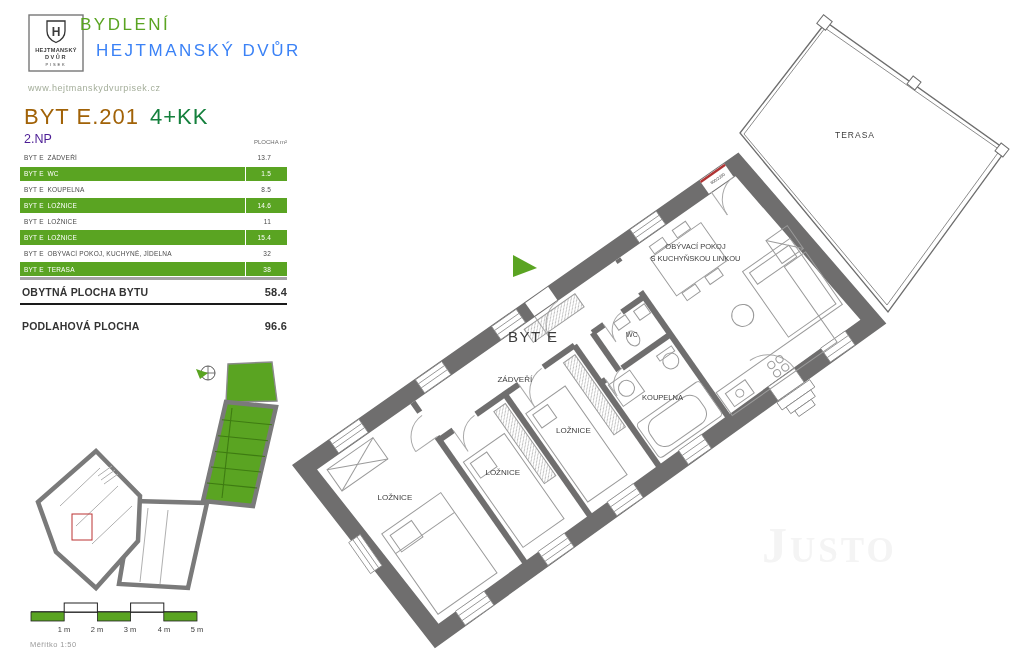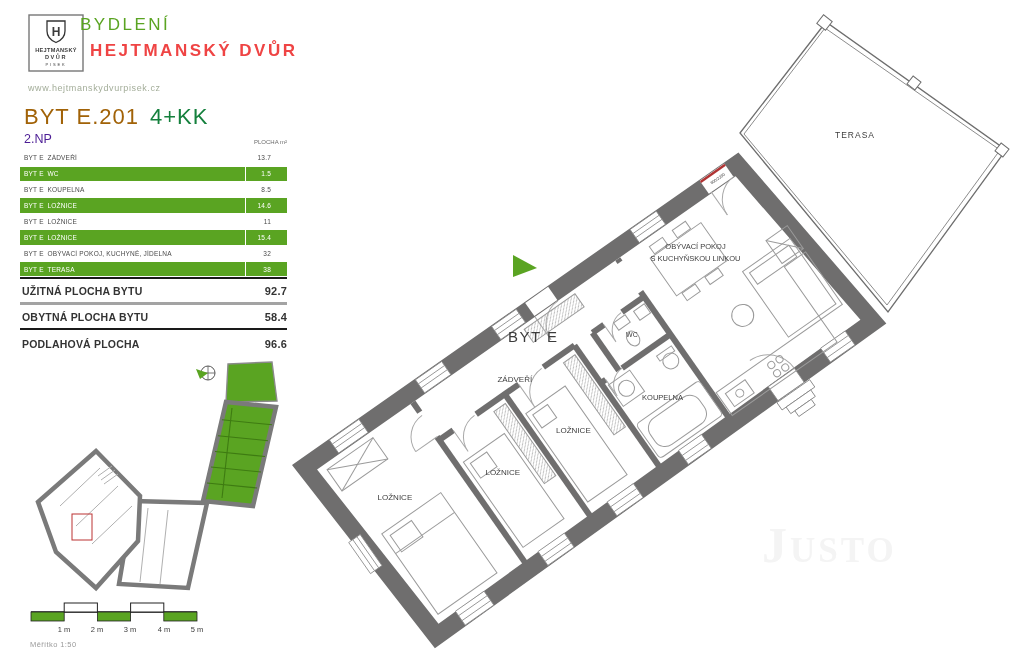--- a/index.html
+++ b/index.html
@@ -2,21 +2,21 @@
 <html><head>
 <meta charset="utf-8">
 <style>
   html,body{margin:0;padding:0}
   body{width:1024px;height:662px;background:#fff;position:relative;overflow:hidden;
        font-family:"Liberation Sans",sans-serif;color:#3c3c3c}
   .abs{position:absolute}
   
   .logo-box{left:28px;top:14px;width:56px;height:58px}
   .brand-1{left:80px;top:15px;font-size:17px;letter-spacing:2.5px;color:#5aa422;font-weight:normal}
-  .brand-2{left:90px;top:41px;font-size:17px;letter-spacing:2.5px;color:#ef4444;font-weight:bold}
+  .brand-2{left:96px;top:41px;font-size:17px;letter-spacing:2.5px;color:#3b82f6;font-weight:normal}
   .website{left:28px;top:83px;font-size:9px;letter-spacing:.6px;color:#a3ad99}
   
   .unit-code{left:24px;top:104px;font-size:22px;letter-spacing:1px;color:#a16207}
   .unit-disp{left:150px;top:104px;font-size:22px;letter-spacing:1px;color:#15803d}
   .unit-floor{left:24px;top:132px;font-size:12.5px;color:#4c1d95}
   .area-col{left:227px;top:139px;width:60px;font-size:6px;color:#6a6a6a;text-align:right}
   
   .table{left:20px;top:150px;width:267px}
   .row{display:flex;align-items:center;height:15.9px;font-size:6.5px;letter-spacing:.2px;color:#4a4a4a}
   .row .lbl{flex:1;padding-left:4px;white-space:nowrap;overflow:hidden}
@@ -24,21 +24,21 @@
             display:flex;align-items:center;justify-content:flex-end}
   .row.hl{background:#5aa422;color:#fff;height:14.4px;margin:.75px 0}
   .row.hl .val{border-left:1.5px solid #fff}
   .totals{left:20px;top:277px;width:267px}
   .tot{display:flex;align-items:center;height:23px;font-weight:bold;font-size:10.5px;
        letter-spacing:.2px;color:#333}
   .tot .lbl{flex:1;padding-left:2px}
   .tot .val{width:60px;text-align:right;font-size:11px}
   .tot-0{border-top:2px solid #1a1a1a}
   .tot-1{border-top:3px solid #a3a3a3}
-  .tot-2{border-top:2.5px solid #1a1a1a;height:27px;align-items:center;padding-bottom:4px;box-sizing:content-box}
+  .tot-2{border-top:2.5px solid #1a1a1a;height:27px;align-items:flex-end;padding-bottom:4px;box-sizing:content-box}
   
   svg text{font-family:"Liberation Sans",sans-serif;fill:#3c3c3c}
   .mini-map{left:20px;top:358px}
   .scale-bar{left:28px;top:601px}
   .scale-caption{left:30px;top:640px;font-size:7.5px;color:#9a9a9a;letter-spacing:.4px}
   .main-plan{left:285px;top:5px}
   .watermark{left:762px;top:516px;font-family:"Liberation Serif",serif;font-variant:small-caps;
              font-size:50px;letter-spacing:3px;color:#f4f4f4;font-weight:bold}
 </style>
 </head>
@@ -93,24 +93,20 @@
       <span class="lbl">BYT E_OBÝVACÍ POKOJ, KUCHYNĚ, JÍDELNA</span>
       <span class="val">32</span>
     </div>
   <div class="row hl">
       <span class="lbl">BYT E_TERASA</span>
       <span class="val">38</span>
     </div>
 </div>
 
 <div class="abs totals">
-  <div class="tot tot-0">
-      <span class="lbl">UŽITNÁ PLOCHA BYTU</span>
-      <span class="val">92.7</span>
-    </div>
   <div class="tot tot-1">
       <span class="lbl">OBYTNÁ PLOCHA BYTU</span>
       <span class="val">58.4</span>
     </div>
   <div class="tot tot-2">
       <span class="lbl">PODLAHOVÁ PLOCHA</span>
       <span class="val">96.6</span>
     </div>
 </div>
 

